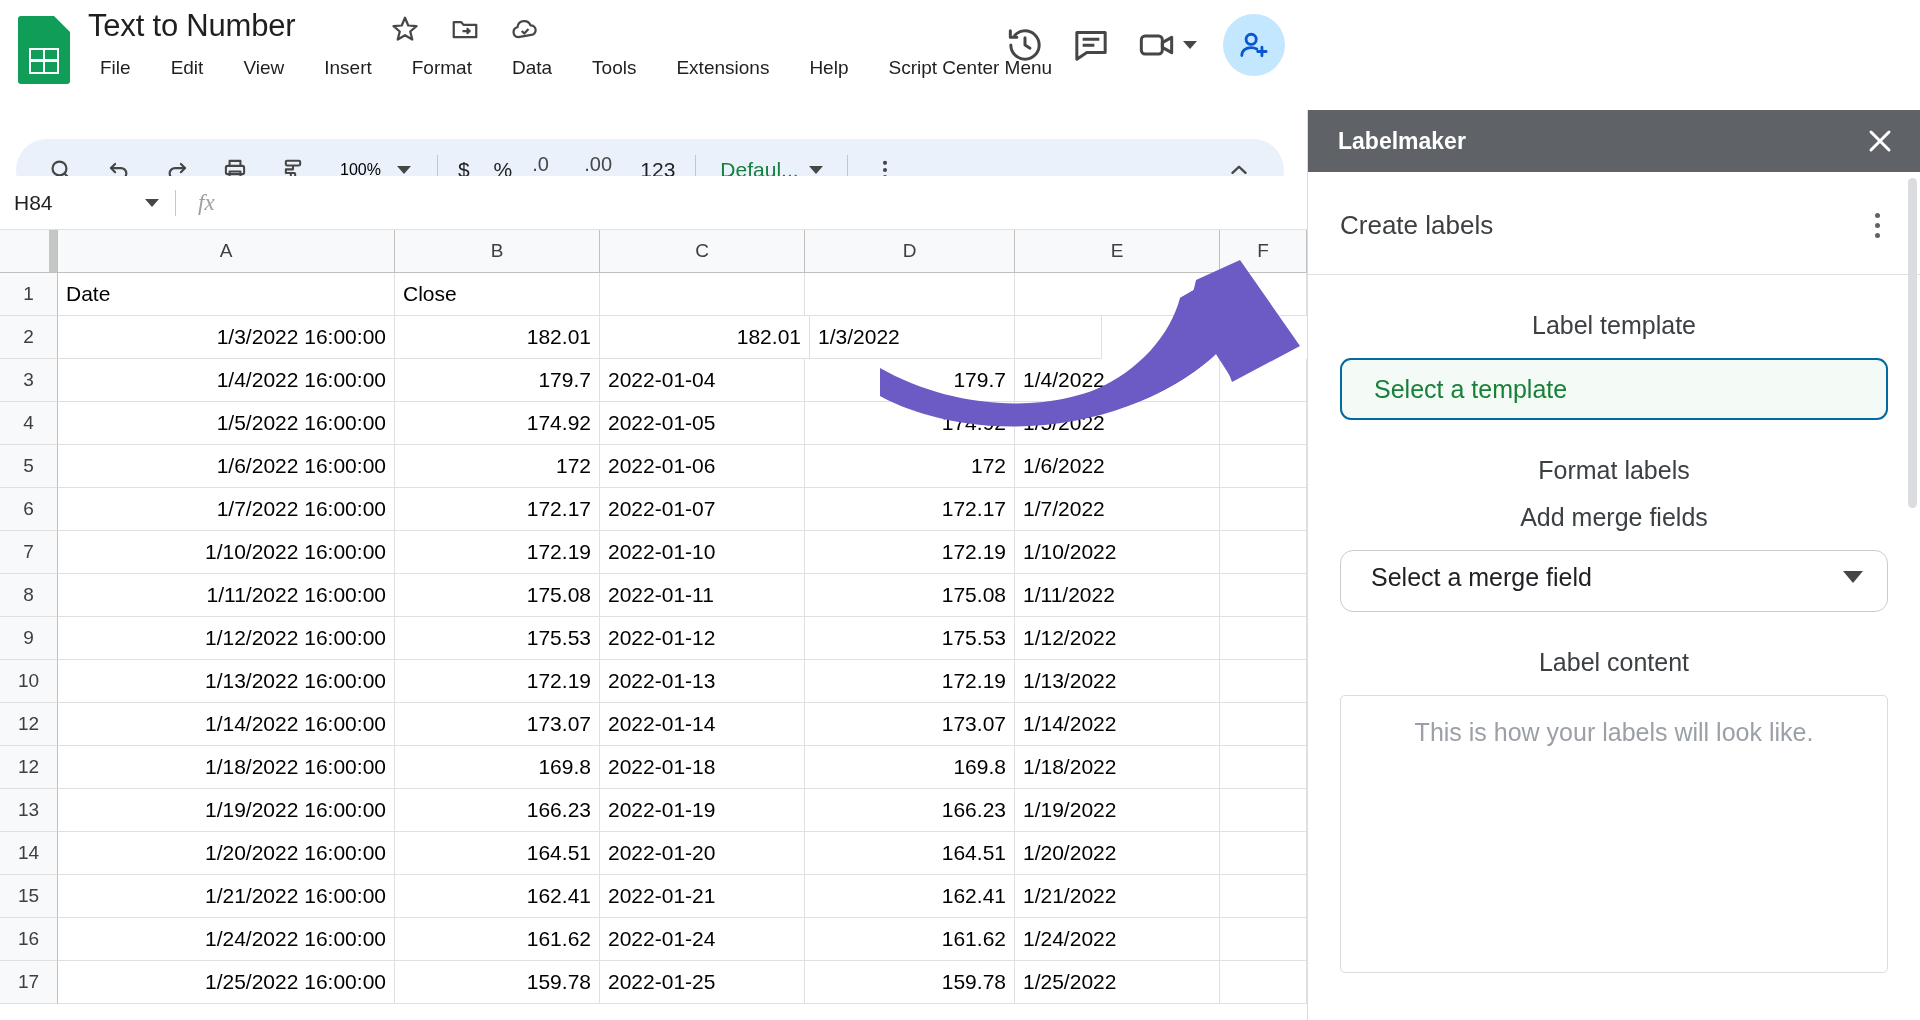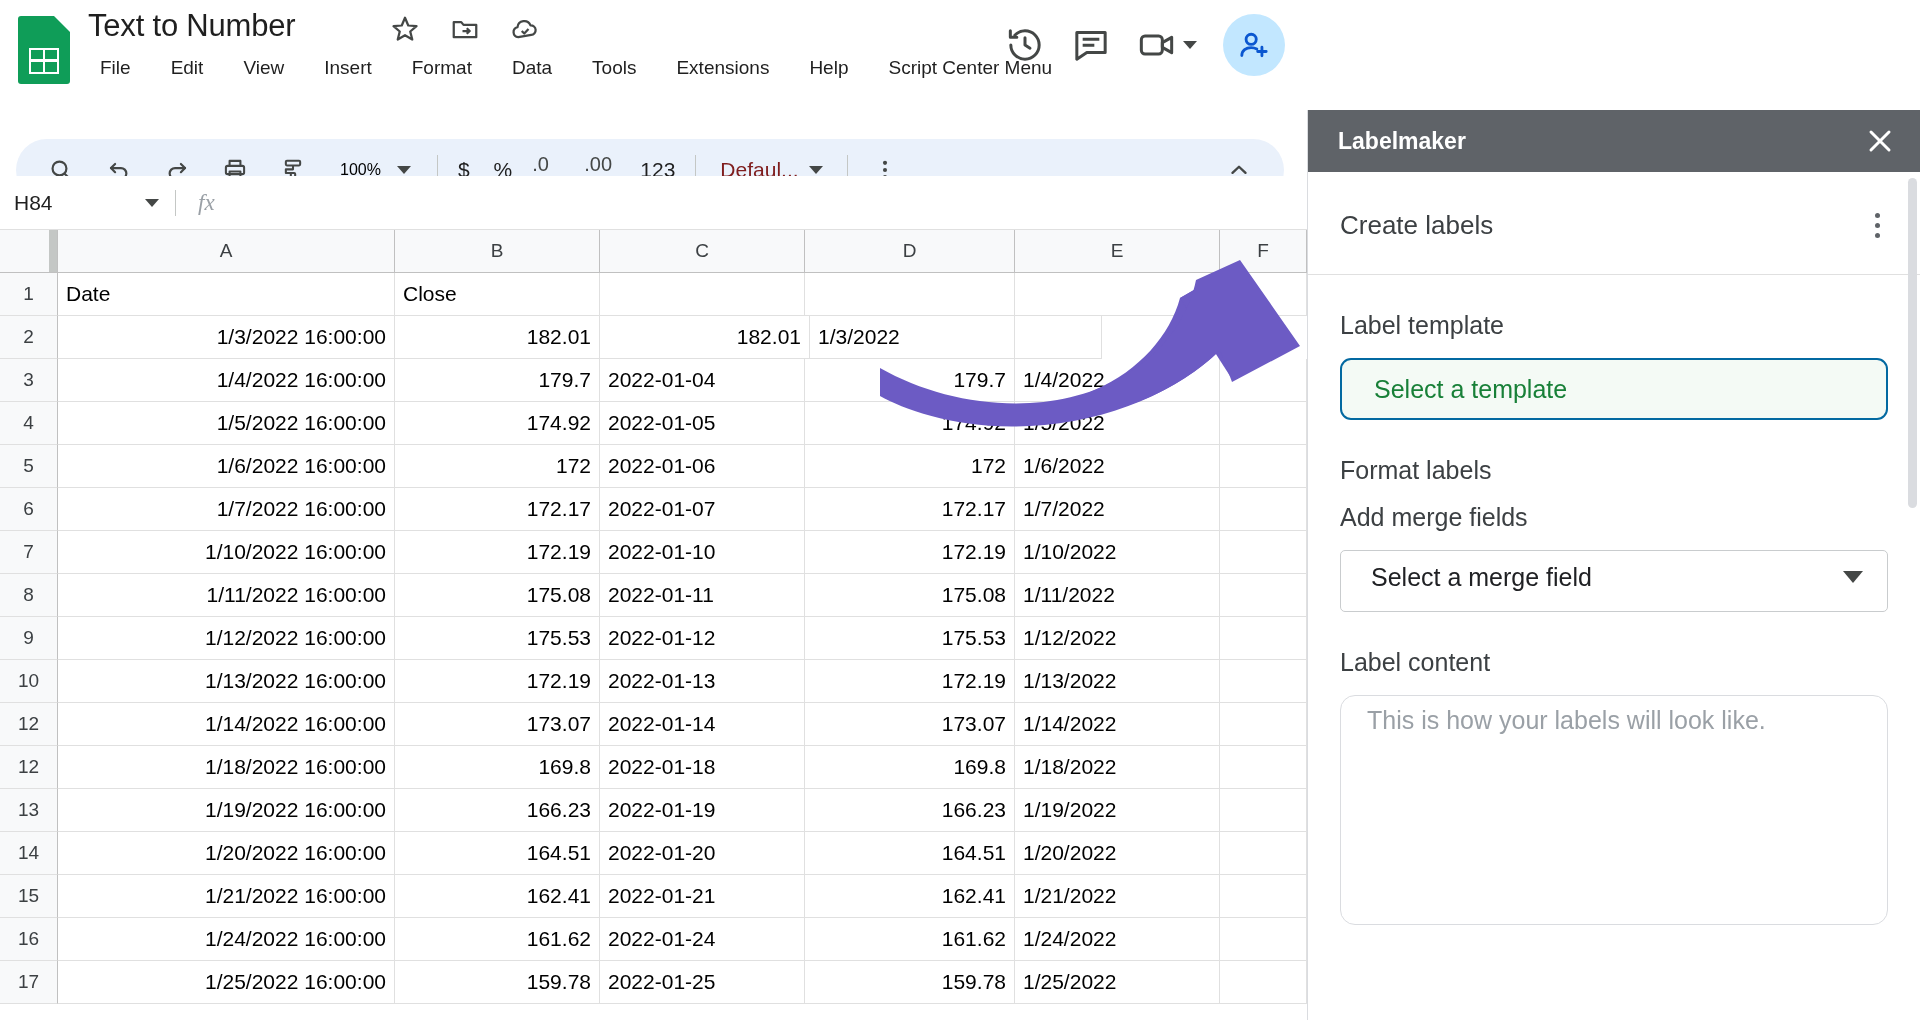--- a/index.html
+++ b/index.html
@@ -98,21 +98,21 @@
     display: flex; align-items: center; height: 46px; flex: none;
   }
   .tb-zoom { display: flex; align-items: center; gap: 16px; padding: 0 12px; cursor: pointer; flex: none; }
   .caret { width: 0; height: 0; border-left: 7px solid transparent; border-right: 7px solid transparent; border-top: 8px solid #444746; }
   .tb-div { width: 1px; height: 30px; background: #c4c7c5; margin: 0 14px; flex: none; }
   .dec-ico { position: relative; width: 40px; height: 34px; flex: none; }
   .dec-ico .d-top { position: absolute; left: 2px; top: 0px; font-size: 20px; color: #444746; }
   .dec-ico .d-arr { position: absolute; left: 14px; top: 13px; font-size: 19px; color: #444746; }
   .font-sel {
     display: flex; align-items: center; gap: 10px;
-    font-size: 21px; color: #7f1d1d; cursor: pointer; padding: 0 10px; flex: none;
+    font-size: 21px; color: #15803d; cursor: pointer; padding: 0 10px; flex: none;
   }
   .tb-spacer { flex: 1 1 auto; }
 
   
   .formulabar {
     position: absolute; left: 0; top: 176px;
     width: 1307px; height: 54px;
     background: #ffffff; display: flex; align-items: center;
     border-bottom: 1px solid #e0e0e0;
   }
@@ -162,20 +162,21 @@
   
   #arrow { position: absolute; left: 880px; top: 250px; width: 460px; height: 200px; pointer-events: none; }
 
   
   #sidebar {
     position: absolute; right: 0; top: 110px;
     width: 613px; height: 910px;
     background: #ffffff;
     border-left: 1px solid #dadce0;
     overflow: hidden;
+    text-align: center;
   }
   .sb-header {
     height: 62px; background: #5f6368;
     display: flex; align-items: center; justify-content: space-between;
     padding: 0 22px 0 30px;
   }
   .sb-title { font-size: 23px; font-weight: bold; color: #ffffff; }
   .sb-close { width: 36px; height: 36px; color: #ffffff; cursor: pointer; }
   .sb-close svg { width: 100%; height: 100%; display: block; }
 
@@ -191,28 +192,28 @@
   .sb-kebab i { width: 5px; height: 5px; border-radius: 50%; background: #5f6368; display: block; }
 
   .sb-pad { padding: 0 32px; }
   .sb-label { font-size: 25px; color: #3c4043; margin-top: 36px; margin-bottom: 18px; }
   .sb-btn-outline {
     height: 62px; border: 2px solid #0369a1; border-radius: 11px;
     background: #f4faf5; display: flex; align-items: center; padding: 0 32px;
     font-size: 25px; color: #188038; cursor: pointer;
   }
   .sb-select {
-    height: 62px; border: 1px solid #c9ccce; border-radius: 5px; background: #ffffff;
+    height: 62px; border: 1px solid #c9ccce; border-radius: 13px; background: #ffffff;
     display: flex; align-items: center; justify-content: space-between; padding: 0 24px 8px 30px;
     font-size: 25px; color: #202124; cursor: pointer;
   }
   .sel-caret { width: 0; height: 0; border-left: 10px solid transparent; border-right: 10px solid transparent; border-top: 12px solid #444746; }
   .sb-textarea {
-    margin-top: 18px; height: 230px; border: 1px solid #dadce0; border-radius: 15px;
-    background: #ffffff; padding: 10px 26px; font-size: 25px; color: #9aa0a6; cursor: text;
+    margin-top: 18px; height: 278px; border: 1px solid #dadce0; border-radius: 5px;
+    background: #ffffff; padding: 22px 26px; font-size: 25px; color: #9aa0a6; cursor: text;
   }
   .sb-scrollbar {
     position: absolute; right: 3px; top: 6px; width: 9px; height: 330px;
     background: #dadce0; border-radius: 5px; cursor: pointer;
   }
 </style>
 </head>
 <body>
 
 <div id="app">

